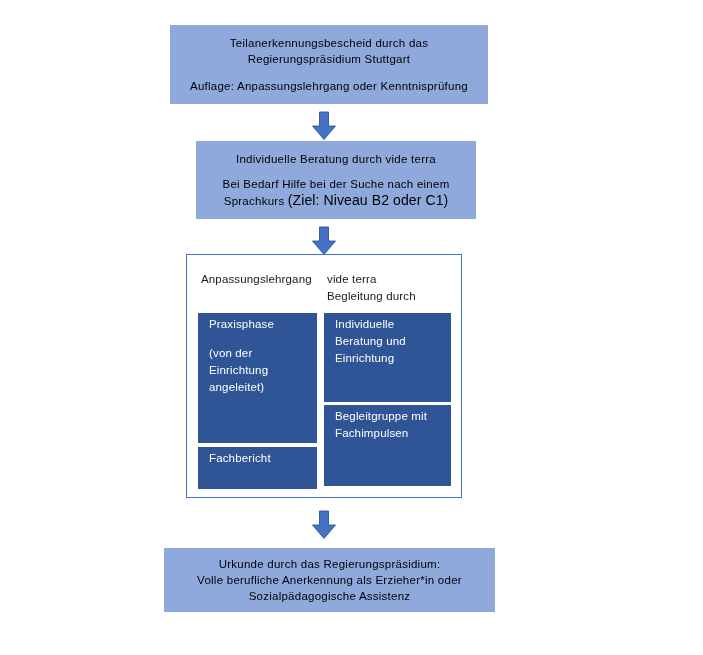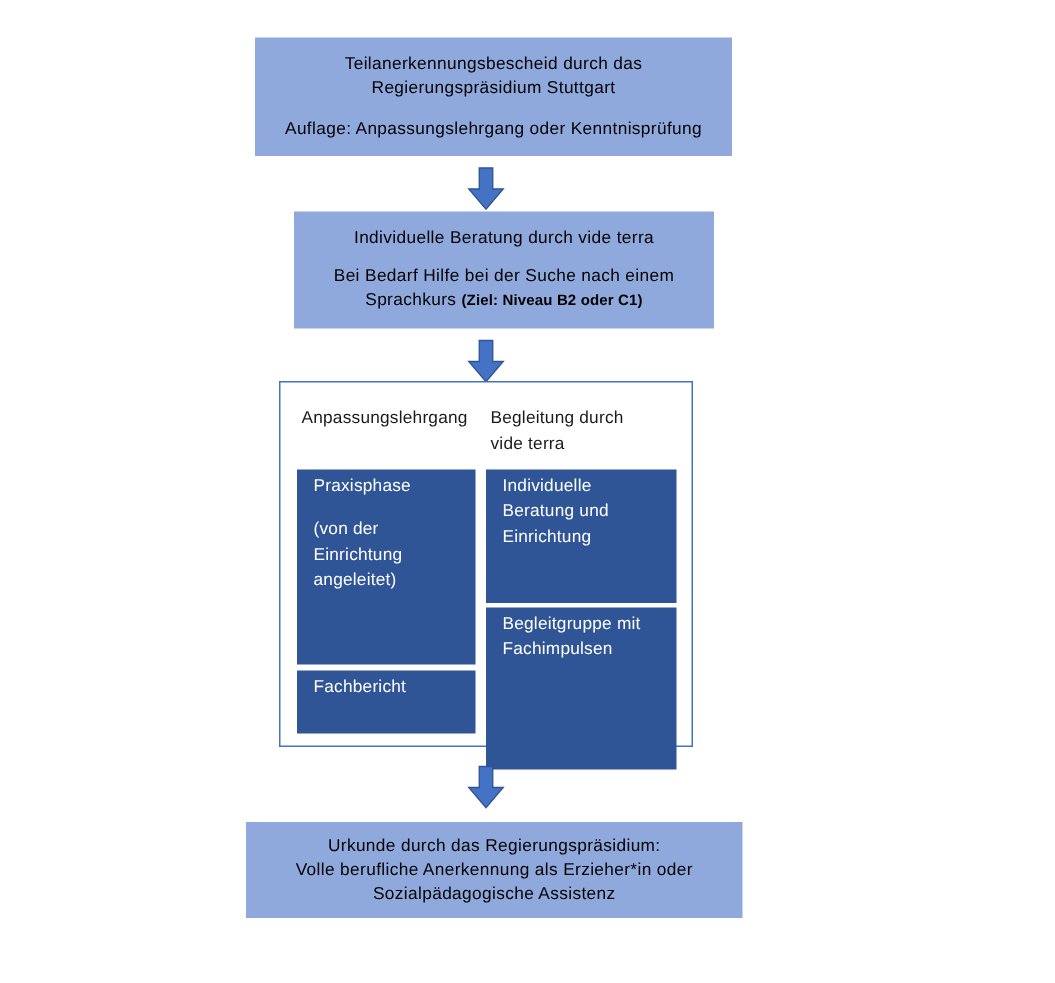--- a/index.html
+++ b/index.html
@@ -38,23 +38,22 @@
   .lightbox .line {
     font-size: 11.5px;
     line-height: 16px;
     letter-spacing: 0.25px;
     white-space: nowrap;
   }
   .lightbox .gap {
     height: 13px;
   }
   .small-caps {
-    font-size: 10px;
+    font-size: 14px;
     letter-spacing: 0.1px;
-    font-weight: bold;
   }
 
   #box-top {
     left: 170px;
     top: 25px;
     width: 318px;
     height: 79px;
   }
   #box-beratung {
     left: 196px;
@@ -110,21 +109,21 @@
     padding: 3px 11px;
     font-size: 11.5px;
     line-height: 17px;
     letter-spacing: 0.15px;
   }
   .cell .gap { height: 12px; }
 
   #cell-praxis   { left: 11px;  top: 58px;  width: 119px; height: 130px; }
   #cell-fach     { left: 11px;  top: 192px; width: 119px; height: 42px;  }
   #cell-indiv    { left: 137px; top: 58px;  width: 127px; height: 89px;  }
-  #cell-begleit  { left: 137px; top: 150px; width: 127px; height: 108px;  }
+  #cell-begleit  { left: 137px; top: 150px; width: 127px; height: 81px;  }
 </style>
 </head>
 <body>
 
 <div class="canvas">
 
   <div class="lightbox" id="box-top">
     <div class="line">Teilanerkennungsbescheid durch das</div>
     <div class="line">Regierungspräsidium Stuttgart</div>
     <div class="gap"></div>
@@ -148,22 +147,22 @@
     <svg width="26" height="30" viewBox="0 0 26 30">
       <path d="M8.5 1 H17.5 V15 H24.5 L13 28.5 L1.5 15 H8.5 Z" fill="#4472C4" stroke="#2F5597" stroke-width="0.9"></path>
     </svg>
   </div>
 
   <div id="table-block">
 
     <div class="th" id="th-left">Anpassungslehrgang</div>
 
     <div class="th" id="th-right">
+      <div>vide terra</div>
       <div>Begleitung durch</div>
-      <div>vide terra</div>
     </div>
 
     <div class="cell" id="cell-praxis">
       <div>Praxisphase</div>
       <div class="gap"></div>
       <div>(von der</div>
       <div>Einrichtung</div>
       <div>angeleitet)</div>
     </div>
 

